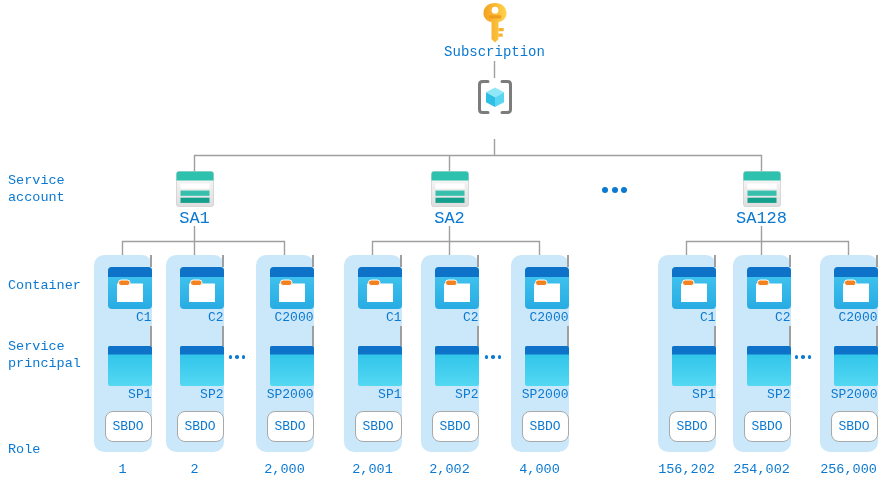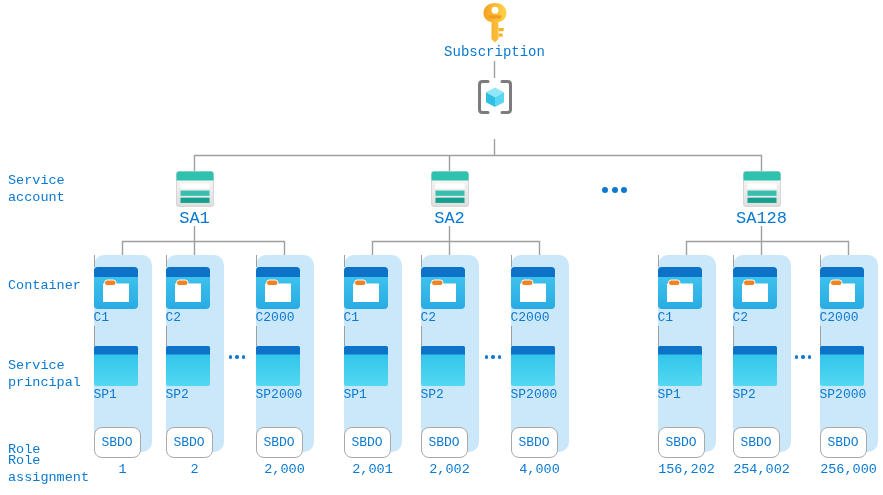--- a/index.html
+++ b/index.html
@@ -8,29 +8,29 @@
     font-family:Liberation Mono, monospace; overflow:hidden;
   }
   svg.conn { position:absolute; left:0; top:0; pointer-events:none; }
   .rowlabel { position:absolute; left:8px; width:82px; font-size:13.5px; line-height:17px; color:#0b79d1; }
   .toplabel { position:absolute; text-align:center; font-size:14px; color:#0b79d1; }
   .sa-label { position:absolute; width:80px; text-align:center; font-size:17px; color:#0b79d1; }
   .icon { position:absolute; }
   .col { position:absolute; top:255px; width:58px; display:flex; flex-direction:column; align-items:center; }
   .card {
     width:58px; height:197px; background:#cbe8fa; border-radius:10px;
-    display:flex; flex-direction:column; align-items:flex-start; box-sizing:border-box;
+    display:flex; flex-direction:column; align-items:flex-end; box-sizing:border-box;
   }
   .vline { width:1.5px; background:#9f9f9f; flex:none; }
   .vline.top { height:12px; }
   .vline.mid { height:20px; }
   .ic { flex:none; display:block; }
   .clabel { font-size:13px; color:#0b79d1; height:16px; line-height:16px; margin-top:1px; white-space:nowrap; }
   .sbdo {
-    margin-top:24px; width:45px; height:29px; background:#fff; border:1.5px solid #a9a9a9;
+    margin-top:8px; width:45px; height:29px; background:#fff; border:1.5px solid #a9a9a9;
     border-radius:8px; display:flex; align-items:center; justify-content:center;
     color:#0b79d1; font-size:13px; flex:none;
   }
   .ra { margin-top:10px; color:#0b79d1; font-size:13.5px; white-space:nowrap; }
   .dots { position:absolute; display:flex; align-items:center; }
   .dots i { border-radius:50%; background:#0b79d1; display:block; flex:none; }
   .dots.big { gap:3.5px; }
   .dots.big i { width:6px; height:6px; }
   .dots.small { gap:3px; }
   .dots.small i { width:3.5px; height:3.5px; }
@@ -112,23 +112,22 @@
       <use href="#sym-key"></use>
     </svg>
   <div class="toplabel" style="left:434.5px;top:44px;width:120px">Subscription</div>
 
   <svg class="icon" style="left:474.5px;top:79px" width="40" height="36">
       <use href="#sym-rg"></use>
     </svg>
 
   <div class="rowlabel" style="top:172px">Service account</div>
   <div class="rowlabel" style="top:277px">Container</div>
-  <div class="rowlabel" style="top:357px">Service principal</div>
+  <div class="rowlabel" style="top:338px">Service principal</div>
   <div class="rowlabel" style="top:441px">Role</div>
-  <div class="rowlabel" style="top:452px">Role assignment</div>
 
   <svg class="icon" style="left:175.5px;top:171px" width="38" height="36">
       <use href="#sym-storage"></use>
     </svg>
   <div class="sa-label" style="left:154.5px;top:209px">SA1</div>
 
   <svg class="icon" style="left:430.5px;top:171px" width="38" height="36">
       <use href="#sym-storage"></use>
     </svg>
   <div class="sa-label" style="left:409.5px;top:209px">SA2</div>

